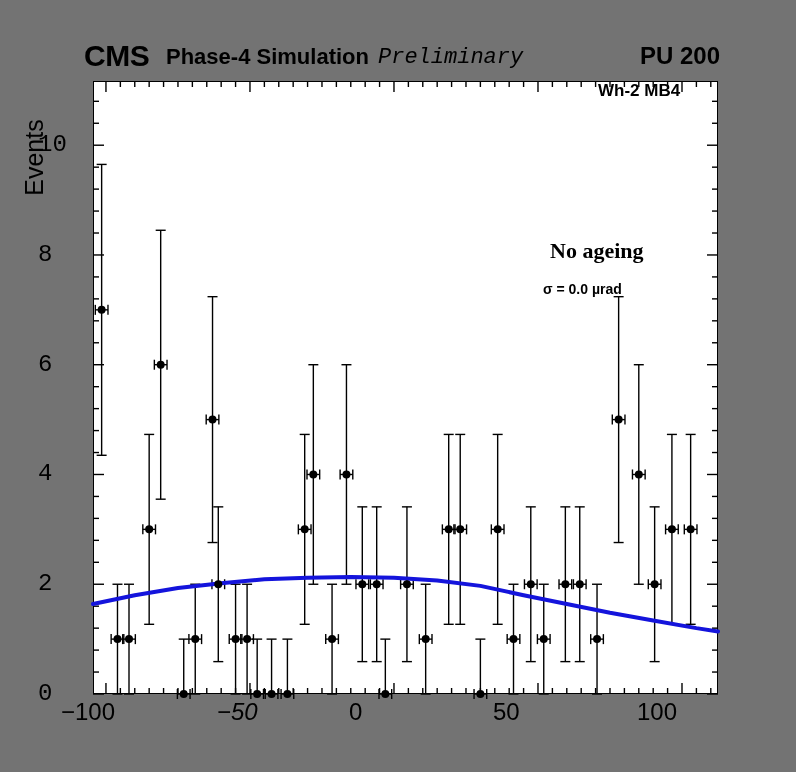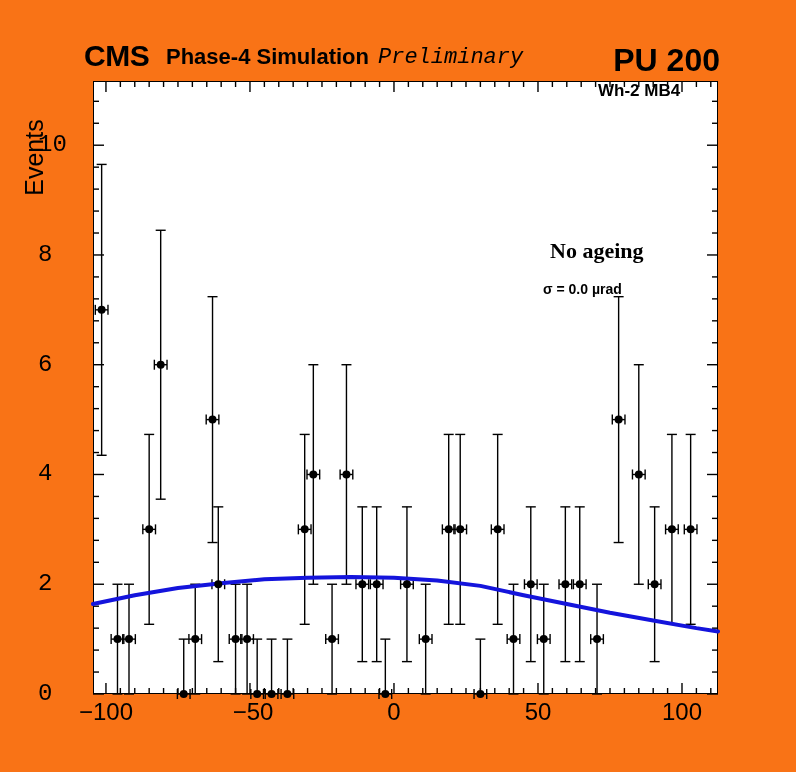--- a/index.html
+++ b/index.html
@@ -1,28 +1,28 @@
 <!DOCTYPE html>
 <html><head>
 <meta charset="utf-8">
 <style>
   html,body{margin:0;padding:0;background:#ffffff;}
   body{width:796px;height:772px;overflow:hidden;font-family:"Liberation Sans",sans-serif;color:#000;}
-  #root{position:relative;width:796px;height:772px;background:#f97316;}
+  #root{position:relative;width:796px;height:772px;background:#737373;}
 
   
   .hdr{position:absolute;left:0;top:0;width:796px;height:78px;}
   .cms-main{position:absolute;left:84px;top:41px;font-family:"Liberation Sans",sans-serif;
             font-weight:bold;font-size:30px;letter-spacing:-0.5px;line-height:1;}
   .cms-sub{position:absolute;left:166px;top:46px;font-family:"Liberation Sans",sans-serif;
            font-weight:bold;font-size:22px;line-height:1;}
   .cms-prelim{position:absolute;left:378px;top:47px;font-family:Liberation Mono, monospace;
               font-style:italic;font-size:22px;line-height:1;}
   .cms-pu{position:absolute;right:76px;top:44px;font-family:"Liberation Sans",sans-serif;
-          font-weight:bold;font-size:32px;line-height:1;}
+          font-weight:bold;font-size:24px;line-height:1;}
 
   
   .frame{position:absolute;left:93px;top:81px;width:625px;height:613px;
          border:1.6px solid #000;box-sizing:border-box;background:#fff;}
   .plotsvg{position:absolute;left:0;top:0;width:796px;height:772px;}
 
   
   .lbl-wh{position:absolute;left:598px;top:82px;font-family:"Liberation Sans",sans-serif;
           font-weight:bold;font-size:17px;line-height:1;white-space:nowrap;}
   .lbl-ageing{position:absolute;left:550px;top:240px;font-family:"Liberation Serif",serif;
@@ -30,21 +30,21 @@
   .lbl-sigma{position:absolute;left:543px;top:282px;font-family:"Liberation Sans",sans-serif;
              font-size:14px;line-height:1;white-space:nowrap;font-weight:bold;}
 
   
   .ytitle{position:absolute;left:-36px;top:145px;width:140px;text-align:center;
           transform:rotate(-90deg);transform-origin:center center;
           font-family:"Liberation Sans",sans-serif;font-size:25px;line-height:1;}
   .xtitle{position:absolute;left:380px;top:731px;font-family:"Liberation Sans",sans-serif;
           font-size:22px;line-height:1;white-space:nowrap;}
   .xtick{position:absolute;top:700px;font-family:"Liberation Sans",sans-serif;font-size:24px;
-         line-height:1;text-align:center;width:90px;}
+         line-height:1;width:90px;}
   .ytick{position:absolute;font-family:Liberation Mono, monospace;font-size:24px;
          line-height:1;text-align:left;width:44px;}
 </style>
 </head>
 <body>
 
 <div id="root">
 
   <div class="hdr">
     <span class="cms-main">CMS</span>
@@ -470,21 +470,21 @@
   </svg>
 
   <div class="lbl-wh">Wh-2 MB4</div>
   <div class="lbl-ageing">No ageing</div>
   <div class="lbl-sigma">σ = 0.0  µrad</div>
 
   <div class="ytitle">Events</div>
 
   <div id="xticklabels">
       <div class="xtick" style="left: 60.9608px;">−100</div>
-      <div class="xtick" style="left: 208px;">−50</div>
+      <div class="xtick" style="left: 217px; font-style: italic;">−50</div>
       <div class="xtick" style="left: 348.979px;">0</div>
       <div class="xtick" style="left: 492.988px;">50</div>
       <div class="xtick" style="left: 636.998px;">100</div>
     </div>
   <div id="yticklabels">
       <div class="ytick" style="left: 38px; top: 682px;">0</div>
       <div class="ytick" style="left: 38px; top: 572.242px;">2</div>
       <div class="ytick" style="left: 38px; top: 462.483px;">4</div>
       <div class="ytick" style="left: 38px; top: 352.725px;">6</div>
       <div class="ytick" style="left: 38px; top: 242.967px;">8</div>

